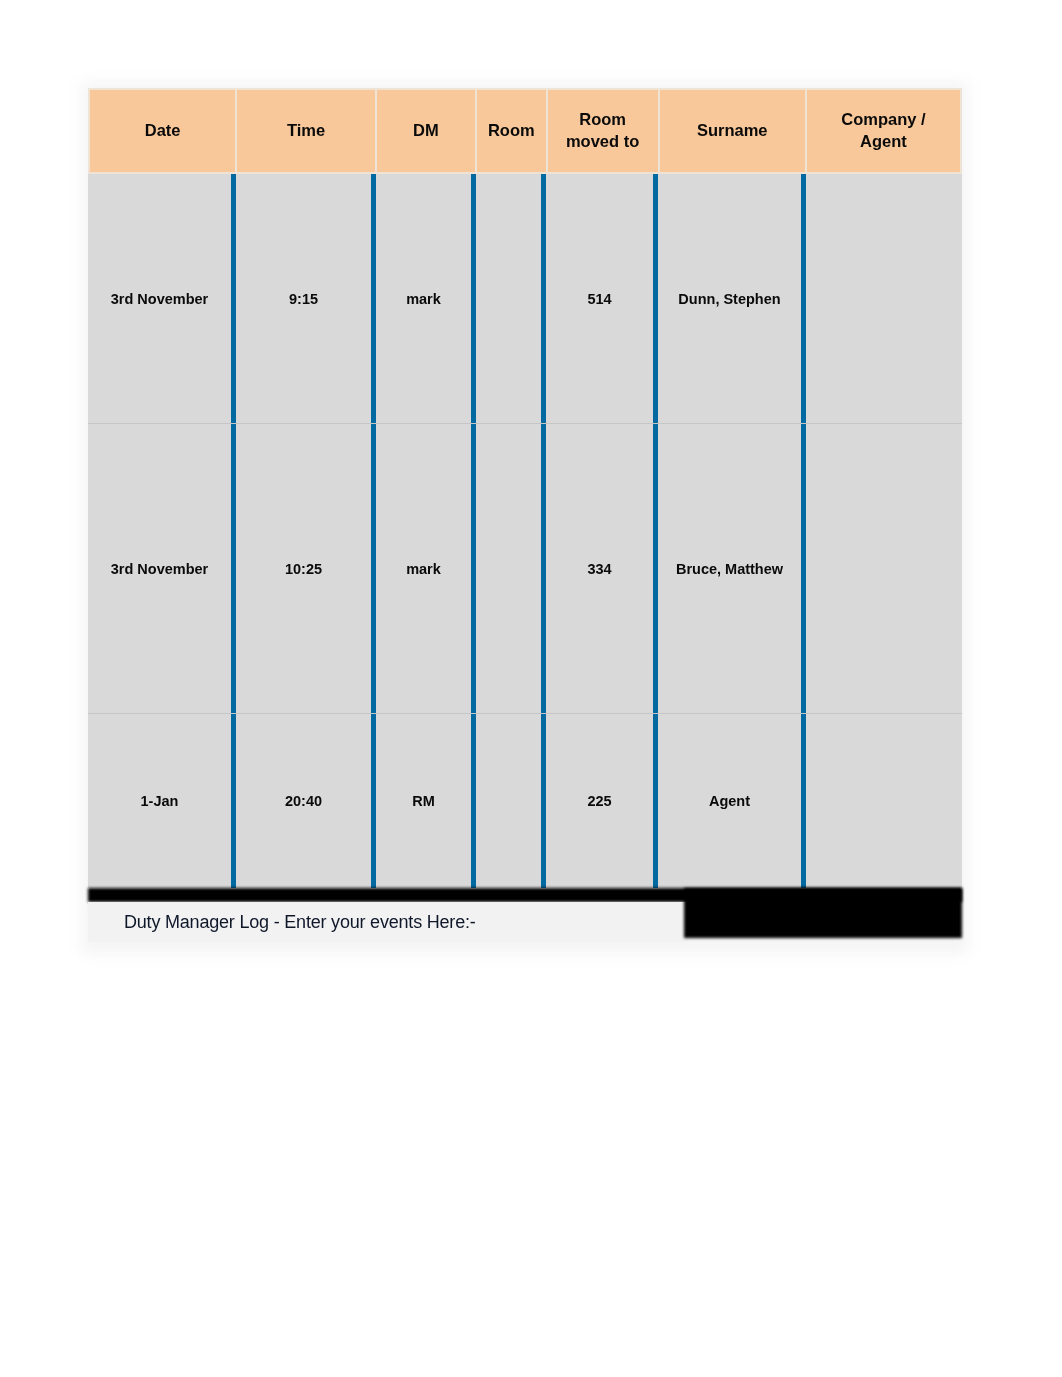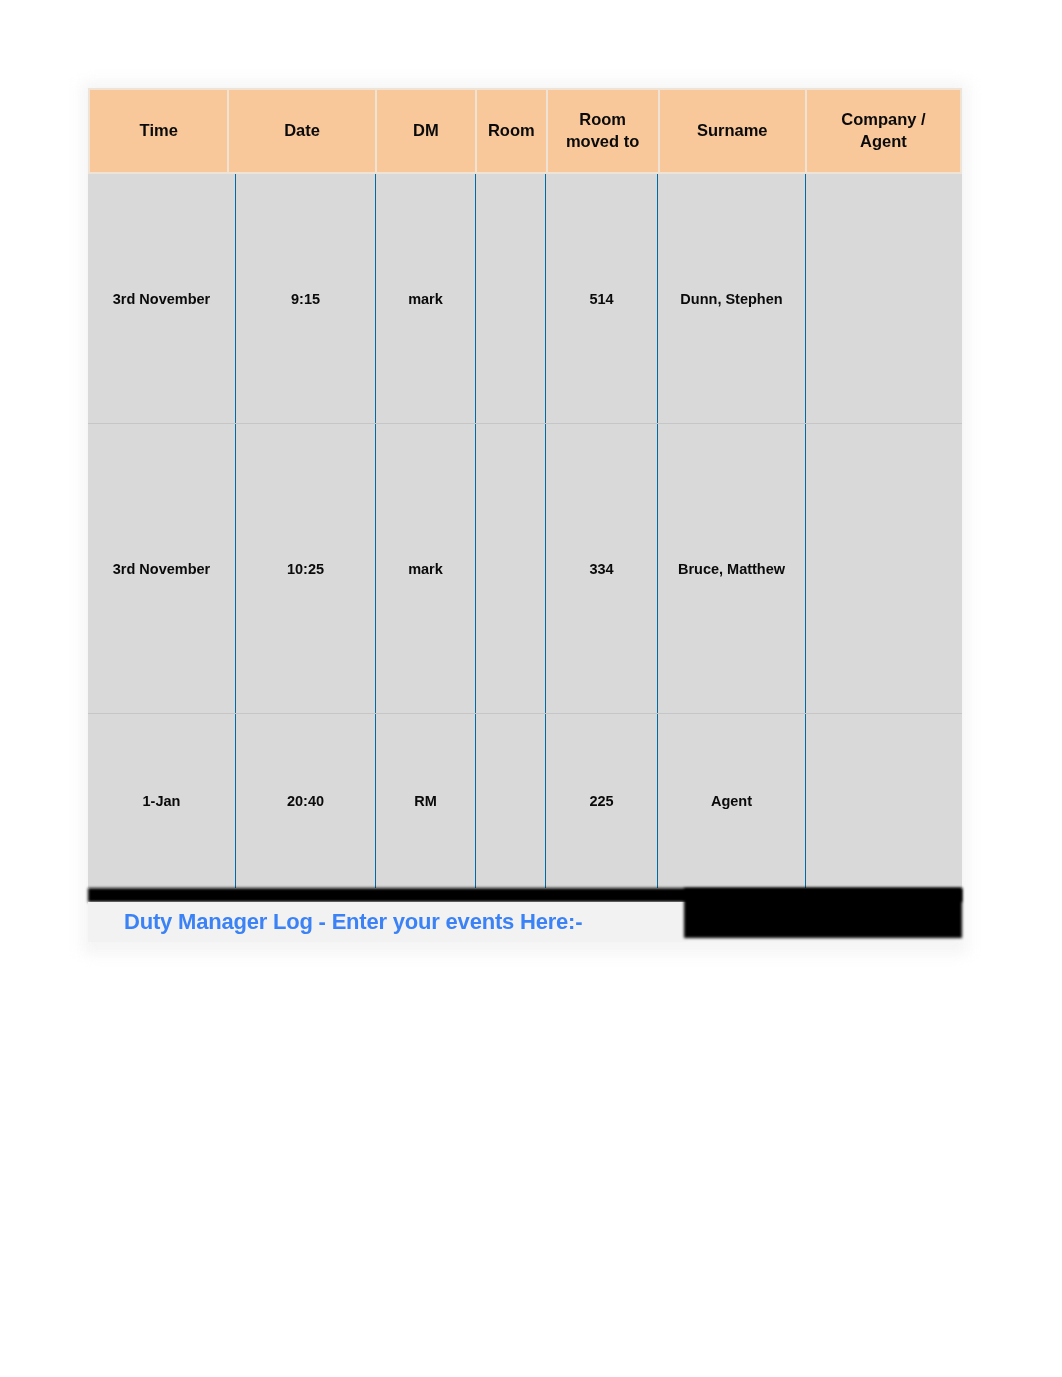--- a/index.html
+++ b/index.html
@@ -88,21 +88,21 @@
   .body-row:last-child { border-bottom: none; }
   .bcell {
     display: flex;
     align-items: center;
     justify-content: center;
     text-align: center;
     font-size: 14.5px;
     font-weight: bold;
     color: #0a0a0a;
     box-sizing: border-box;
-    border-right: 1px solid #0369a1;
+    border-right: 5px solid #0369a1;
     background: #d9d9d9;
   }
   .bcell:last-child { border-right: none; }
 
   
   .footer-area {
     position: absolute;
     left: 0;
     top: 800px;
     width: 874px;
@@ -135,38 +135,38 @@
     background: #f2f2f2;
   }
   .footer-title {
     position: absolute;
     left: 36px;
     top: 14px;
     width: 560px;
     height: 40px;
     display: flex;
     align-items: center;
-    font-size: 22px;
-    font-weight: bold;
-    color: #3b82f6;
+    font-size: 18px;
+    font-weight: normal;
+    color: #0f172a;
     white-space: nowrap;
     letter-spacing: -0.2px;
   }
 </style>
 </head>
 <body>
 
 <div id="sheet">
   <div id="halo"></div>
 
   <div id="table-wrap">
 
     <div class="header-row" id="header-row">
+        <div class="hcell" style="width: 148px;">Date</div>
         <div class="hcell" style="width: 140px;">Time</div>
-        <div class="hcell" style="width: 148px;">Date</div>
         <div class="hcell" style="width: 100px;">DM</div>
         <div class="hcell" style="width: 70px;">Room</div>
         <div class="hcell" style="width: 112px;">Room<br>moved to</div>
         <div class="hcell" style="width: 148px;">Surname</div>
         <div class="hcell" style="width: 156px;">Company /<br>Agent</div>
       </div>
 
     <div class="body-area" id="body-area">
         <div class="body-row" style="height: 250px;">
           <div class="bcell" style="width: 148px;">3rd November</div>

